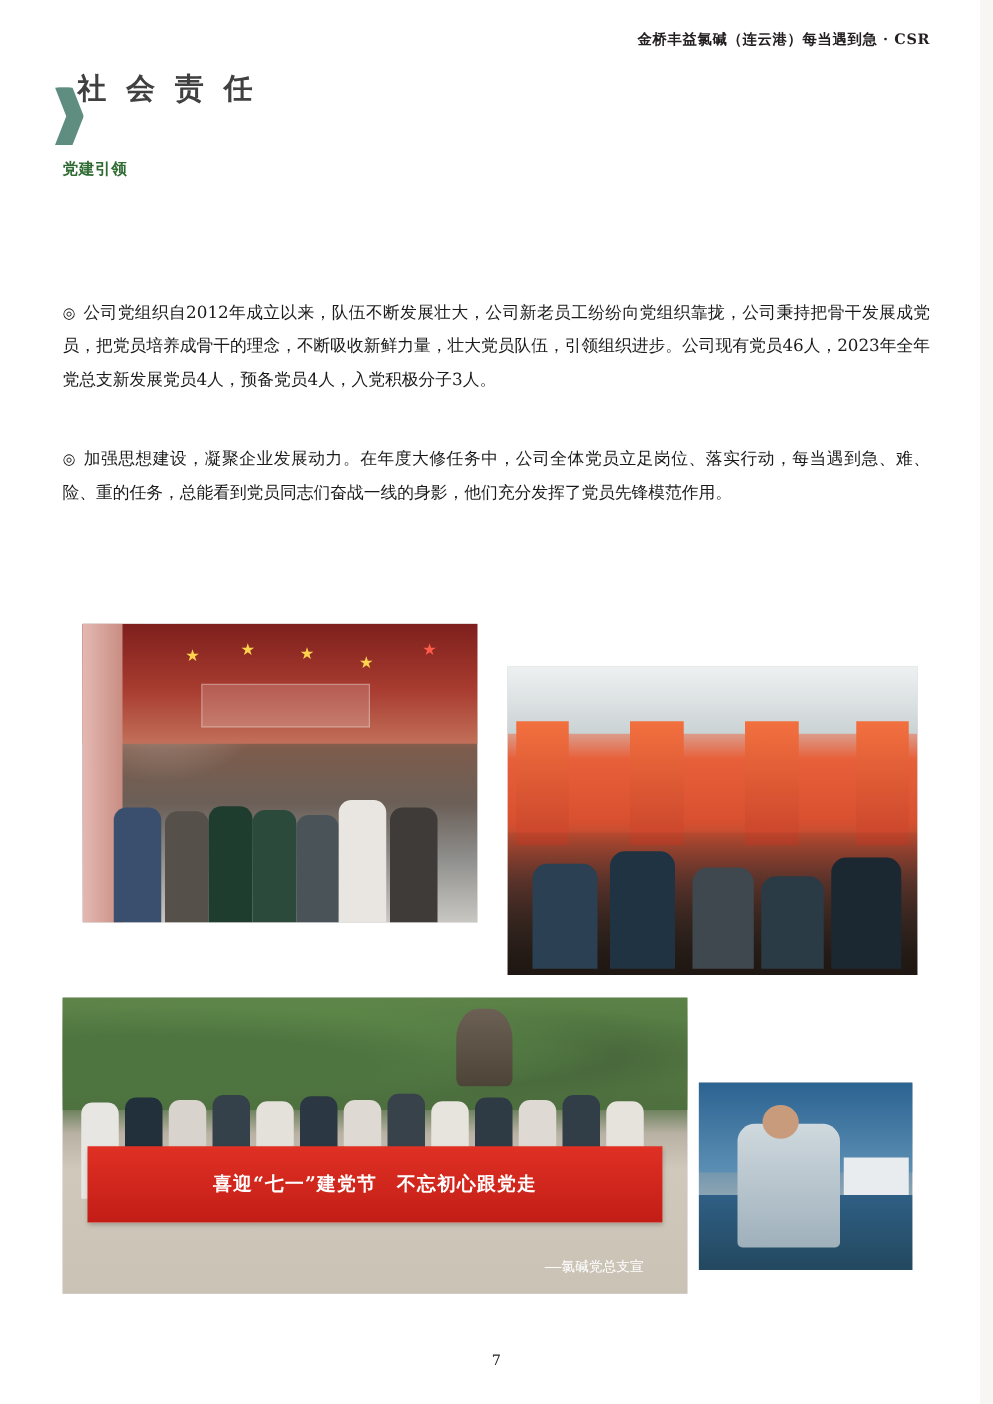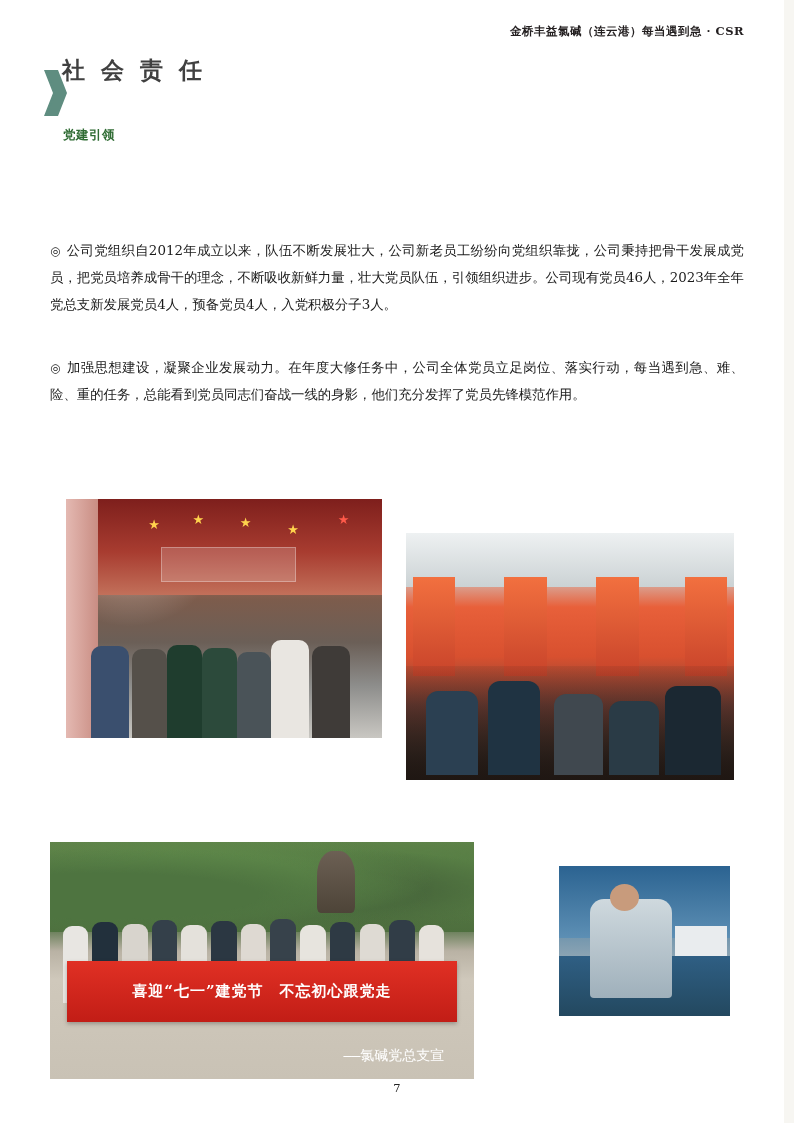--- a/index.html
+++ b/index.html
@@ -71,21 +71,21 @@
     margin-left: 14px;
     font-family: "DejaVu Serif", serif;
     font-size: 23px;
     font-weight: bold;
     color: #404040;
     letter-spacing: 4px;
   }
 
   .section-head {
     position: absolute;
-    left: 63px;
+    left: 50px;
     top: 127px;
     font-family: Liberation Serif, serif;
     font-size: 12.5px;
     font-weight: bold;
     color: #2f6b33;
     letter-spacing: 0.5px;
   }
 
   .body-text {
     position: absolute;
@@ -162,21 +162,21 @@
   }
   #photo-bus .seatrow {
     position: absolute; bottom: 0; width: 100%; height: 46%;
     background: linear-gradient(to bottom, rgba(60,40,34,0.1), rgba(30,22,18,0.95));
   }
   #photo-bus .person {
     position: absolute; bottom: 2%; border-radius: 12px 12px 0 0;
   }
 
   
-  #photo-banner { left: 50px; top: 798px; width: 424px; height: 237px; margin-top: 44px; }
+  #photo-banner { left: 50px; top: 798px; width: 500px; height: 237px; }
   #photo-banner .inner {
     background: linear-gradient(to bottom, #6d8f52 0%, #587a45 22%, #4a6b3c 34%, #b9b2a4 46%, #cfc8bb 58%, #c9c2b5 100%);
   }
   #photo-banner .trees {
     position: absolute; left: 0; top: 0; width: 100%; height: 38%;
     background:
       radial-gradient(ellipse at 12% 60%, #4e7440 0 30%, rgba(0,0,0,0) 62%),
       radial-gradient(ellipse at 35% 40%, #5d8749 0 28%, rgba(0,0,0,0) 60%),
       radial-gradient(ellipse at 62% 55%, #49693c 0 30%, rgba(0,0,0,0) 62%),
       radial-gradient(ellipse at 86% 42%, #587f45 0 28%, rgba(0,0,0,0) 60%),
@@ -200,21 +200,21 @@
     display: flex; align-items: center; justify-content: center;
     color: #ffffff;
     font-family: "DejaVu Serif", serif;
     font-weight: bold;
     font-size: 15px;
     letter-spacing: 1px;
     text-align: center;
   }
   #photo-banner .banner-sub {
     position: absolute; right: 7%; bottom: 6%;
-    color: #ffffff; font-size: 14px; font-family: Liberation Mono, monospace;
+    color: #ffffff; font-size: 11px; font-family: Liberation Mono, monospace;
   }
 
   
   #photo-donation { left: 559px; top: 866px; width: 171px; height: 150px; }
   #photo-donation .inner {
     background: linear-gradient(to bottom, #2a5f8f 0%, #3b78a8 25%, #6f94ad 45%, #8fa6b4 62%, #4a6e86 100%);
   }
   #photo-donation .wallb {
     position: absolute; left: 0; top: 0; width: 100%; height: 48%;
     background: linear-gradient(to bottom, #2b6391, #5d8fb4);

